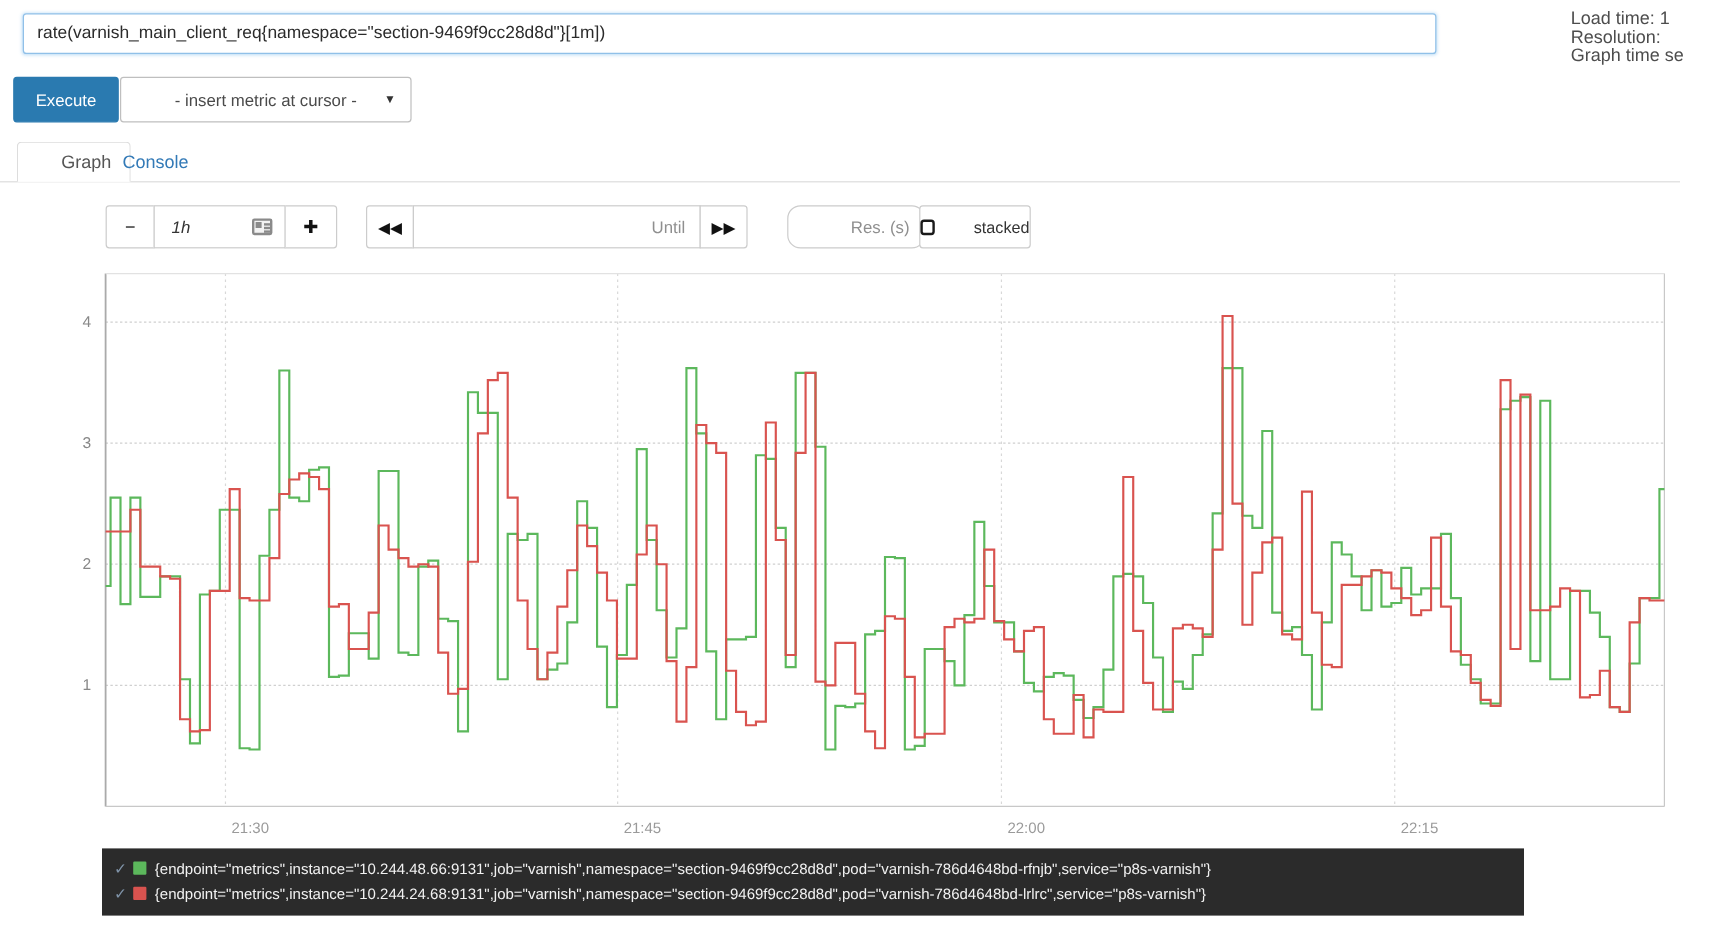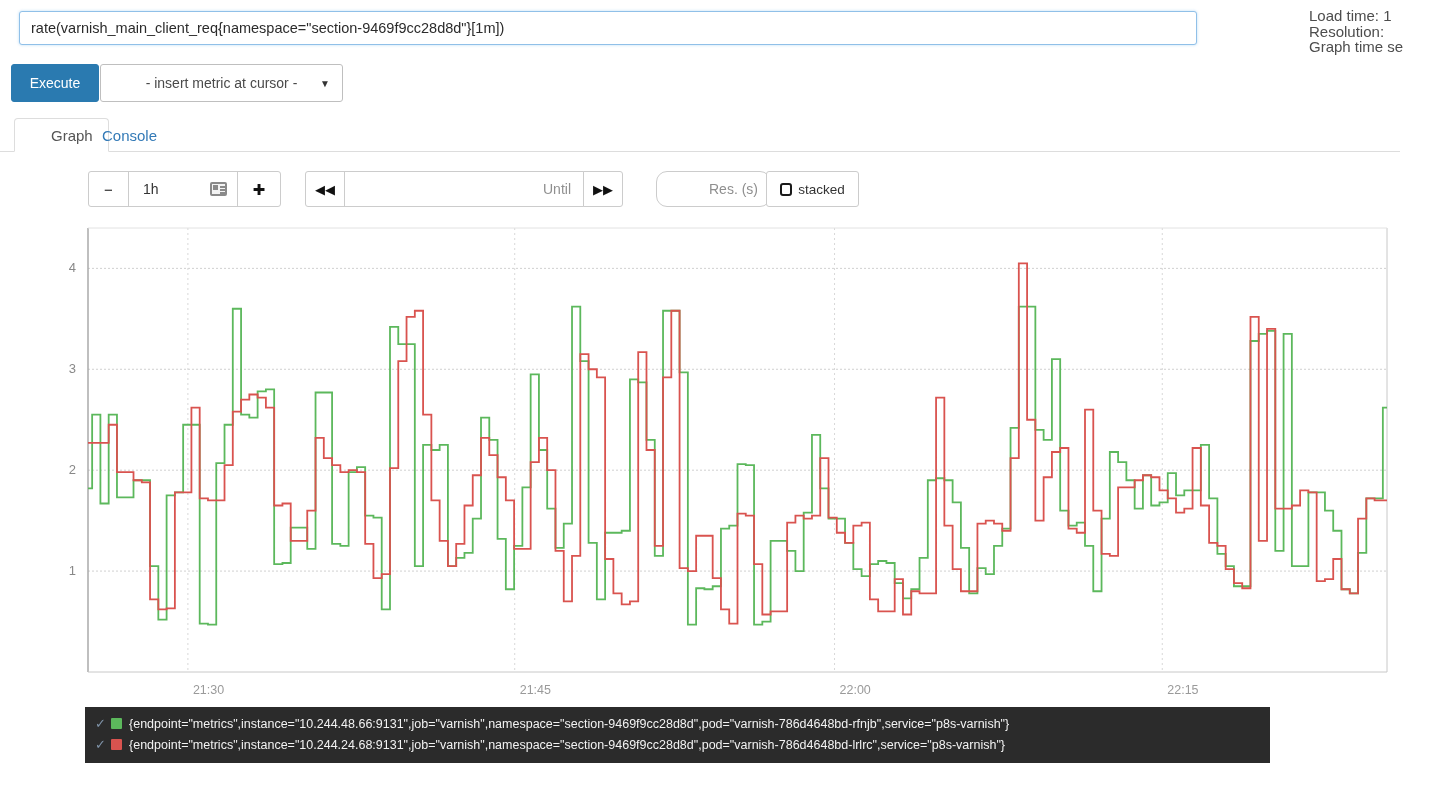--- a/index.html
+++ b/index.html
@@ -111,21 +111,21 @@
   .ctl-input {
     background: #fff; color: #888; font-size: 14px;
     padding: 0 12px; justify-content: flex-start;
     font-family: "Liberation Sans", sans-serif;
     border: 1px solid #cccccc; outline: none; height: 36px;
     margin-left: -1px;
     text-align: right;
   }
   .ctl-input::placeholder { color: #8f8f8f; }
   .icon-sym { font-size: 15px; line-height: 1; color: #111; }
-  .rangebox { font-size: 14px; color: #333; }
+  .rangebox { font-size: 14px; color: #333; font-style: italic; }
 
   .sq-icon {
     display: inline-block; width: 12px; height: 13px;
     border: 2px solid #1a1a1a; border-radius: 3px;
     margin-right: 6px; background: #fff;
     vertical-align: middle;
   }
   .cal-icon {
     display: inline-block; width: 17px; height: 14px;
     border: 2px solid #8a8a8a; border-radius: 2px;
@@ -217,21 +217,21 @@
         <span class="icon-sym" style="font-size:13px;">◀◀</span>
       </div>
       <input class="ctl-input" style="width: 240px;" placeholder="Until">
       <div class="ctl" style="width:40px;">
         <span class="icon-sym" style="font-size:13px;">▶▶</span>
       </div>
     </div>
 
     <input class="ctl-input single" style="position: absolute; left: 637px; top: 0px; width: 115px; border-radius: 11px; margin-left: 19px;" placeholder="Res. (s)">
 
-    <div class="ctl single" style="position:absolute; left:766px; top:0; width:93px;">
+    <div class="ctl single" style="position:absolute; left:766px; top:0; width:93px;justify-content:space-between;">
       <span class="sq-icon"></span>
       <span style="font-size:13.5px; color:#333;">stacked</span>
     </div>
   </div>
 
   <div class="chart-wrap">
     <svg class="chart-svg" id="chart" width="1400" height="480">
         <line x1="88" y1="349.0909090909091" x2="1387" y2="349.0909090909091" stroke="#d0d0d0" stroke-width="1" stroke-dasharray="2,2"></line>
         <text x="76" y="353.0909090909091" text-anchor="end" class="tick-label">1</text>
         <line x1="88" y1="248.1818181818182" x2="1387" y2="248.1818181818182" stroke="#d0d0d0" stroke-width="1" stroke-dasharray="2,2"></line>

